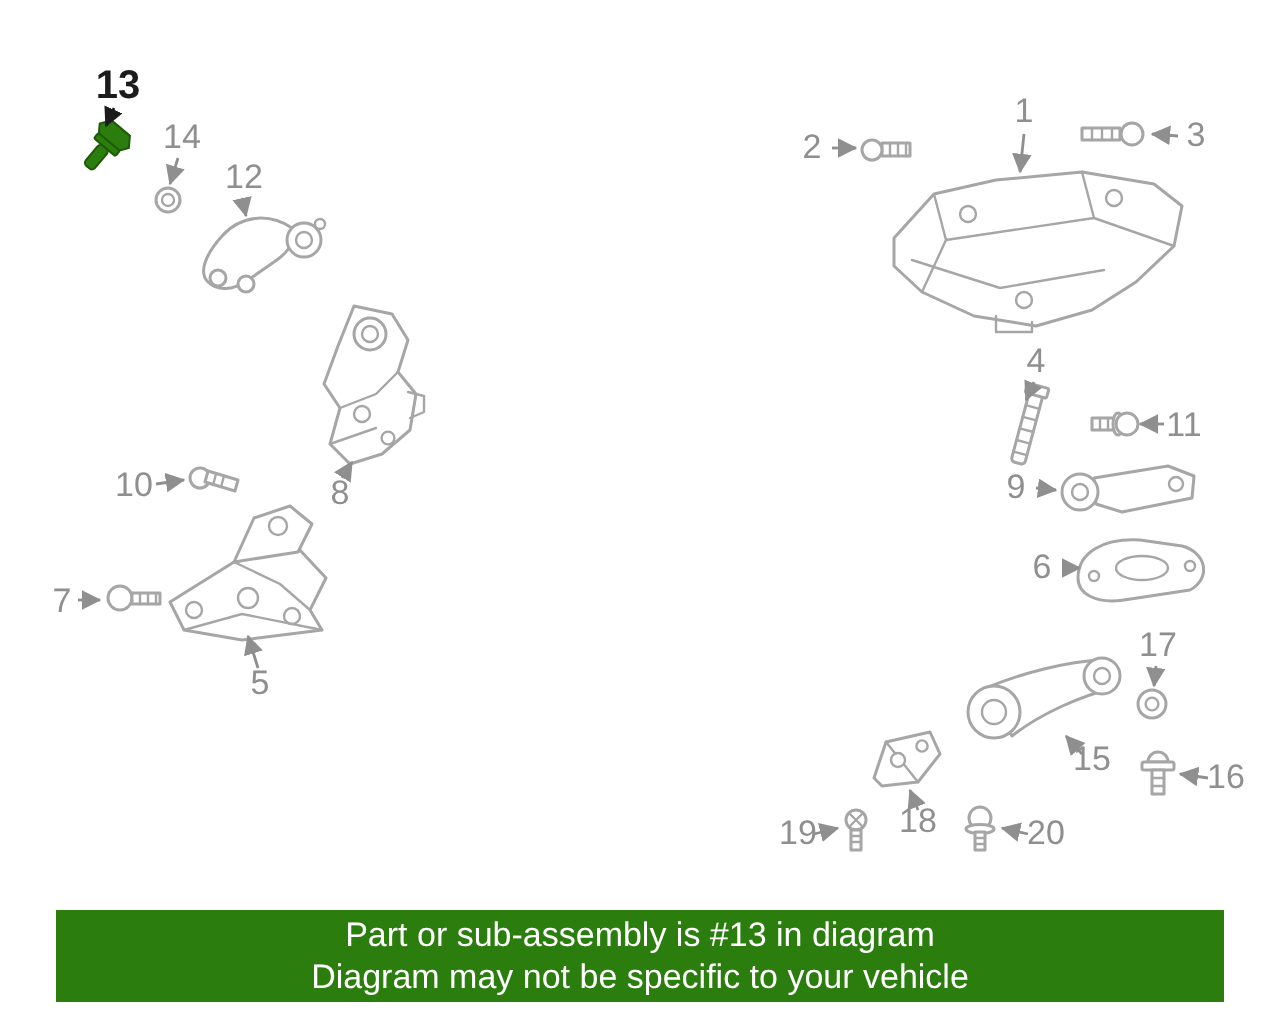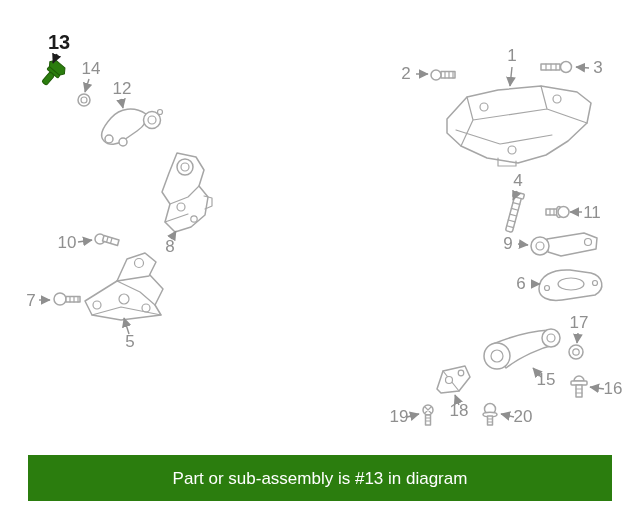--- a/index.html
+++ b/index.html
@@ -214,15 +214,16 @@
     <text class="callout" x="546" y="385">15</text>
     <text class="callout" x="613" y="394">16</text>
     <text class="callout" x="579" y="328">17</text>
     <text class="callout" x="459" y="416">18</text>
     <text class="callout" x="399" y="422">19</text>
     <text class="callout" x="523" y="422">20</text>
   </svg>
 
   <div class="banner">
     <div>Part or sub-assembly is #13 in diagram</div>
+    <div>Diagram may not be specific to your vehicle</div>
   </div>
 
 </div>
 
 </body></html>

